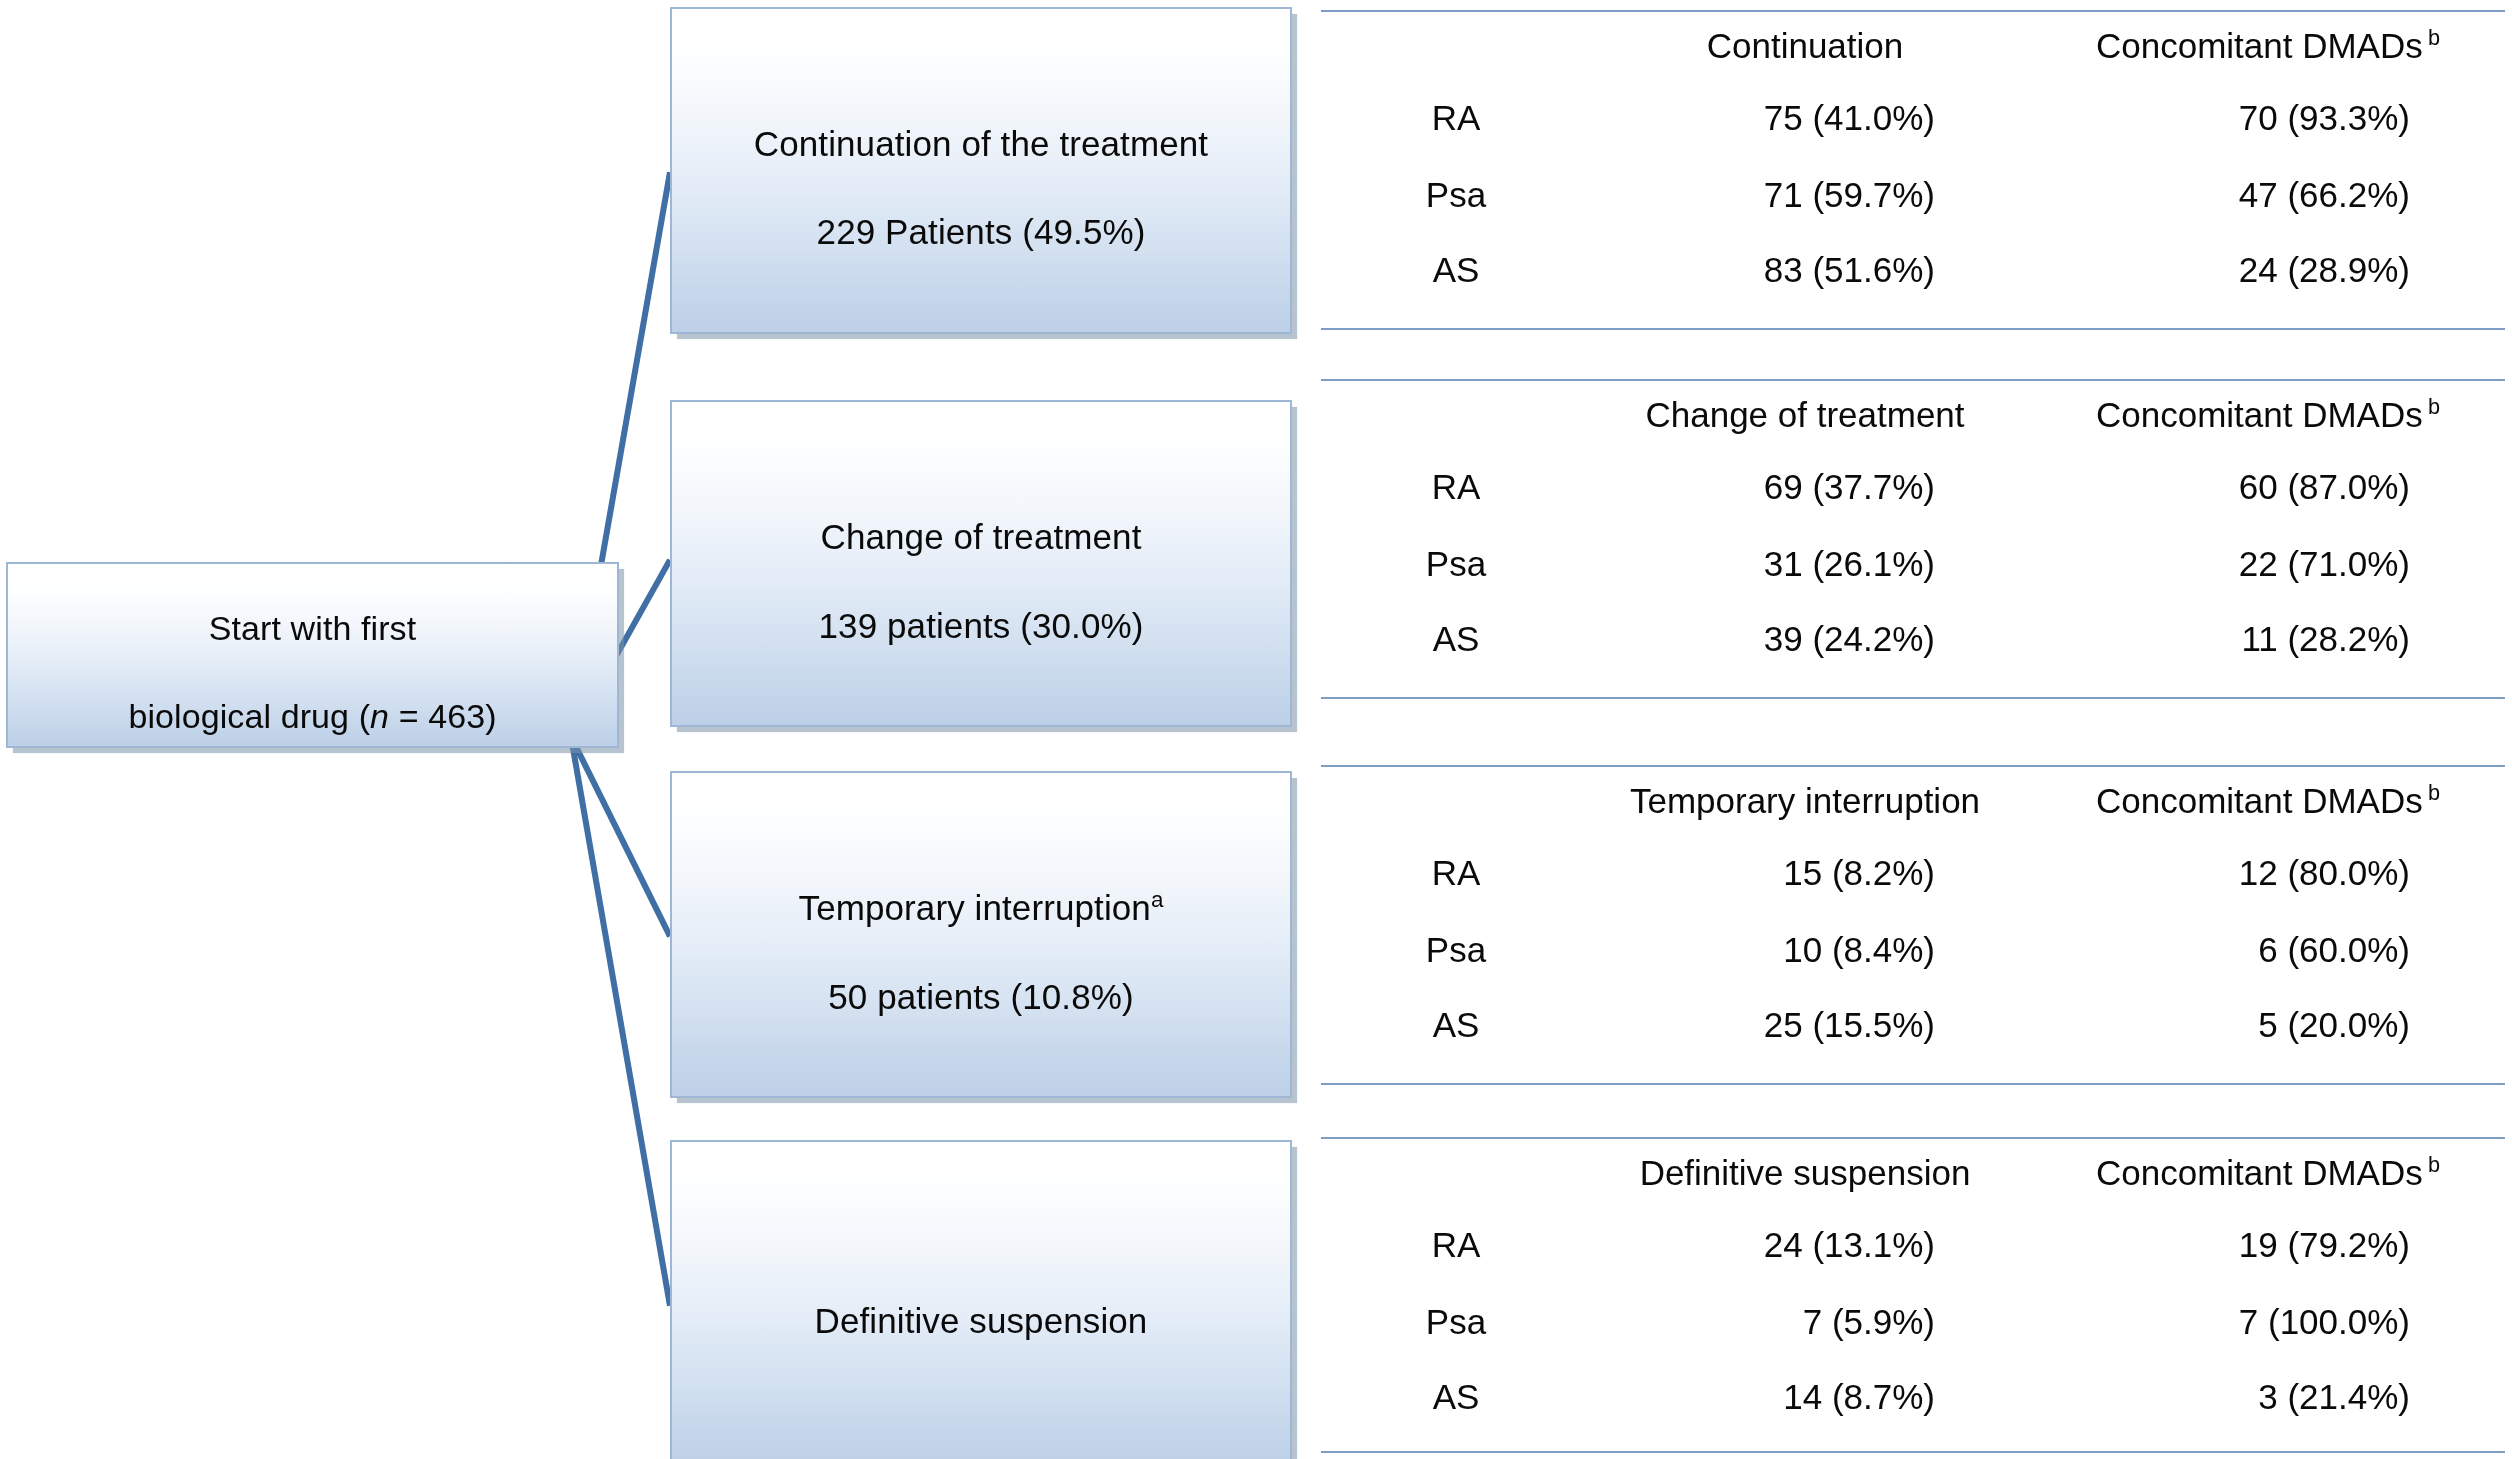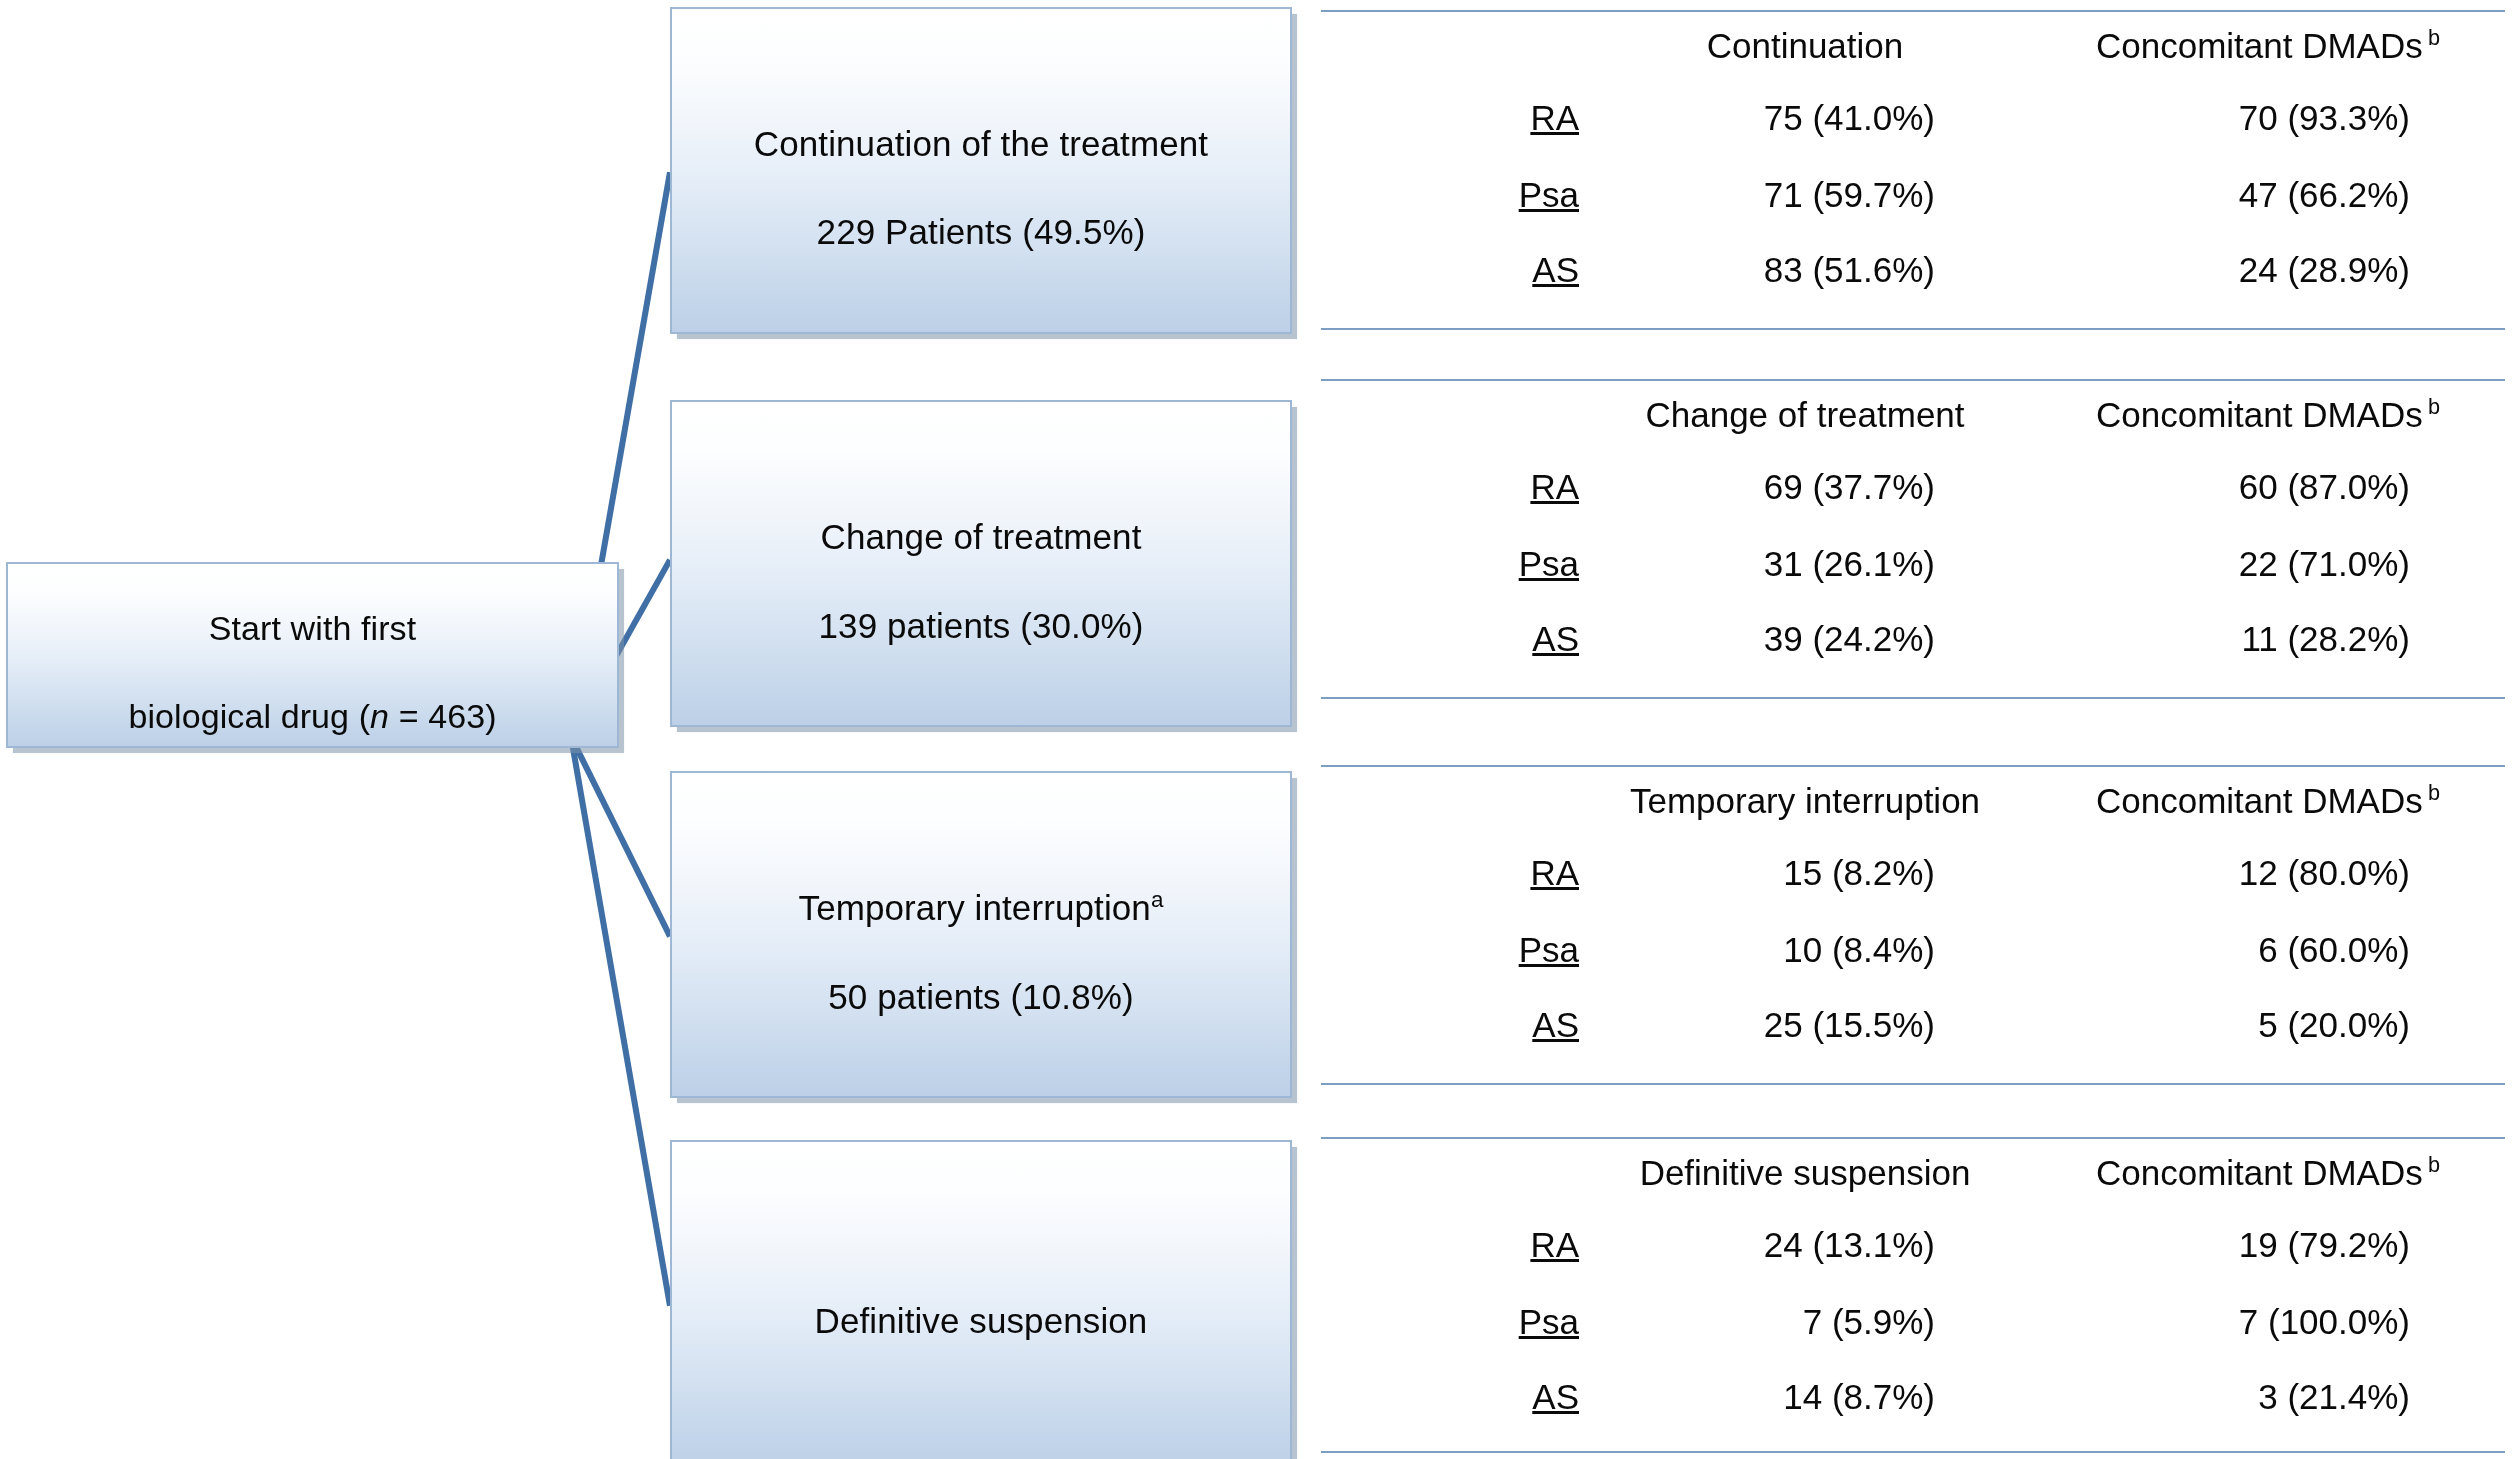--- a/index.html
+++ b/index.html
@@ -120,23 +120,22 @@
   .data-table thead th.h-mid,
   .data-table thead th.h-right { text-align: center; }
   .data-table thead th sup {
     font-size: 0.62em;
     vertical-align: super;
     line-height: 0;
     padding-left: 5.2px;
   }
   .data-table tbody tr { height: 77px; }
   .data-table tbody td.v-label {
-    text-align: right;
+    text-align: center;
     padding-left: 12px;
-    text-decoration: underline;
   }
   .data-table tbody td.v-mid,
   .data-table tbody td.v-right {
     text-align: right;
     padding-right: 96px;
   }
   .data-table tbody td.v-right { padding-right: 95px; }
   .data-table tbody tr:last-child { height: 74px; }
 </style>
 </head>

